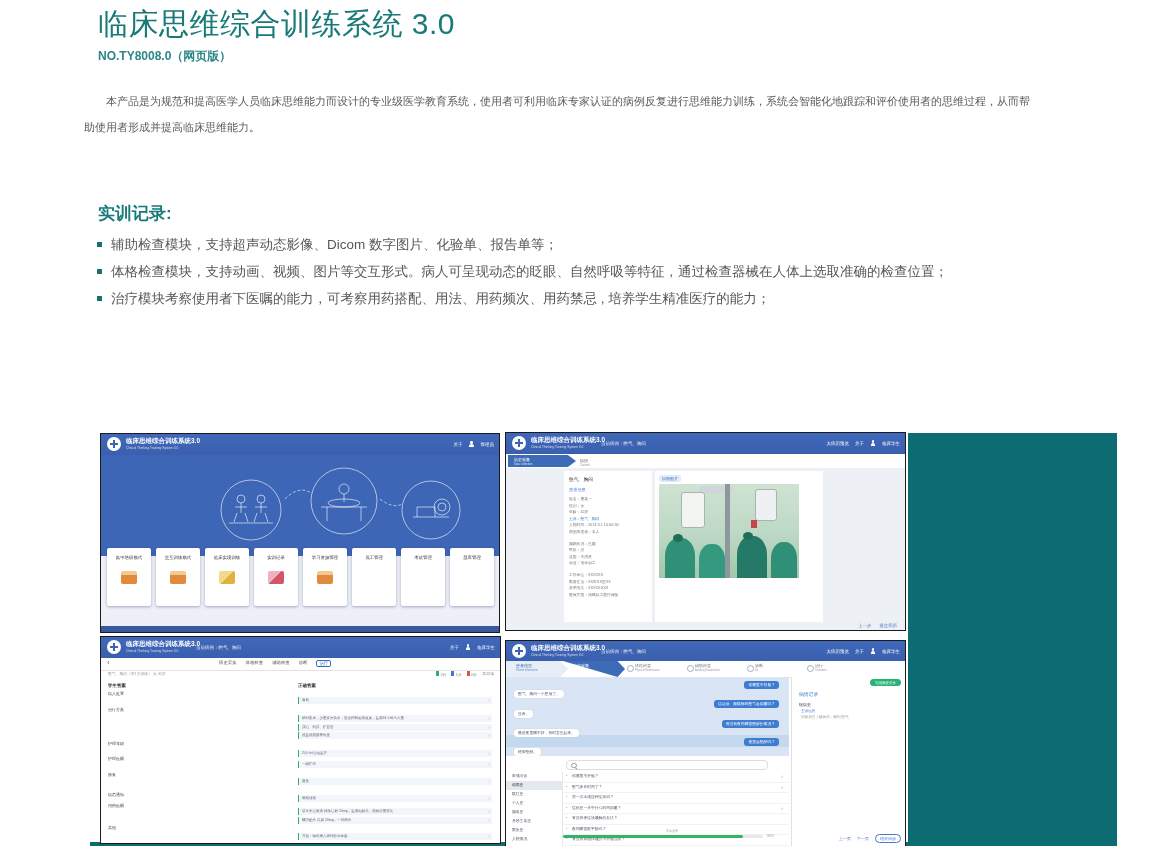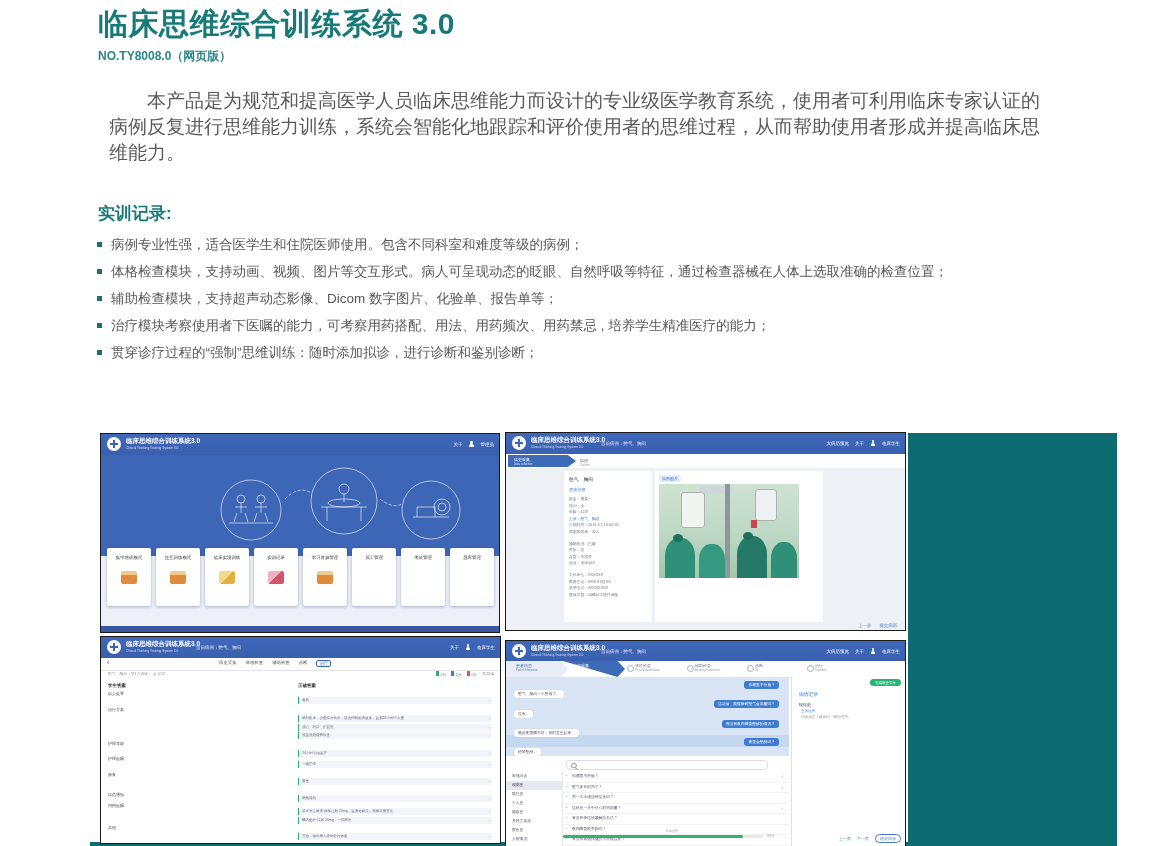--- a/index.html
+++ b/index.html
@@ -1,23 +1,23 @@
 <!DOCTYPE html>
 <html><head>
 <meta charset="utf-8">
 <style>
   html,body{margin:0;padding:0}
   body{width:1161px;height:846px;background:#fff;position:relative;overflow:hidden;
        font-family:"Liberation Sans","DejaVu Sans",sans-serif;color:#555}
   .abs{position:absolute}
 
   
-  .doc-title{left:98px;top:4px;font-size:30px;font-weight:bold;color:#177a78;letter-spacing:.5px}
+  .doc-title{left:98px;top:4px;font-size:30px;font-weight:normal;color:#177a78;letter-spacing:.5px}
   .doc-model{left:98px;top:48px;font-size:12px;font-weight:bold;color:#2b8688}
-  .intro{left:109px;top:88px;width:948px;font-size:19px;color:#5a5a5a;line-height:26px}
+  .intro{left:84px;top:88px;width:948px;font-size:11px;color:#5a5a5a;line-height:26px}
   .intro p{margin:0;text-indent:2em}
   .feat-head{left:98px;top:202px;font-size:17px;font-weight:bold;color:#177a78}
   ul.features{left:96px;top:231px;margin:0;padding:0;list-style:none;position:absolute}
   ul.features li{font-size:13.5px;color:#575757;height:27px;line-height:27px;position:relative;padding-left:15px;white-space:nowrap}
   ul.features li::before{content:"";position:absolute;left:1px;top:11px;width:5px;height:5px;background:#1d6f6d}
 
   
   .shot{position:absolute;border:1px solid #1b1b1b;background:#fff;overflow:hidden}
   #shot1{left:100px;top:433px;width:398px;height:198px}
   #shot2{left:505px;top:432px;width:399px;height:197px}
@@ -143,25 +143,23 @@
 </head>
 <body>
 
 <div class="abs doc-title">临床思维综合训练系统 3.0</div>
 <div class="abs doc-model">NO.TY8008.0（网页版）</div>
 <div class="abs intro">
   <p>本产品是为规范和提高医学人员临床思维能力而设计的专业级医学教育系统，使用者可利用临床专家认证的病例反复进行思维能力训练，系统会智能化地跟踪和评价使用者的思维过程，从而帮助使用者形成并提高临床思维能力。</p>
 </div>
 <div class="abs feat-head">实训记录:</div>
 <ul class="features">
-  <li>病例专业性强，适合医学生和住院医师使用。包含不同科室和难度等级的病例；</li>
+  <li>辅助检查模块，支持超声动态影像、Dicom 数字图片、化验单、报告单等；</li>
   <li>体格检查模块，支持动画、视频、图片等交互形式。病人可呈现动态的眨眼、自然呼吸等特征，通过检查器械在人体上选取准确的检查位置；</li>
-  <li>辅助检查模块，支持超声动态影像、Dicom 数字图片、化验单、报告单等；</li>
   <li>治疗模块考察使用者下医嘱的能力，可考察用药搭配、用法、用药频次、用药禁忌 , 培养学生精准医疗的能力；</li>
-  <li>贯穿诊疗过程的“强制”思维训练：随时添加拟诊，进行诊断和鉴别诊断；</li>
 </ul>
 
 <div class="abs teal-panel"></div>
 <div class="abs bottom-strip"></div>
 
 <div id="shot1" class="shot">
   <div class="mh">
     <span class="applogo"></span>
     <span class="t">临床思维综合训练系统3.0</span>
     <span class="te">Clinical Thinking Training System 3.0</span>

